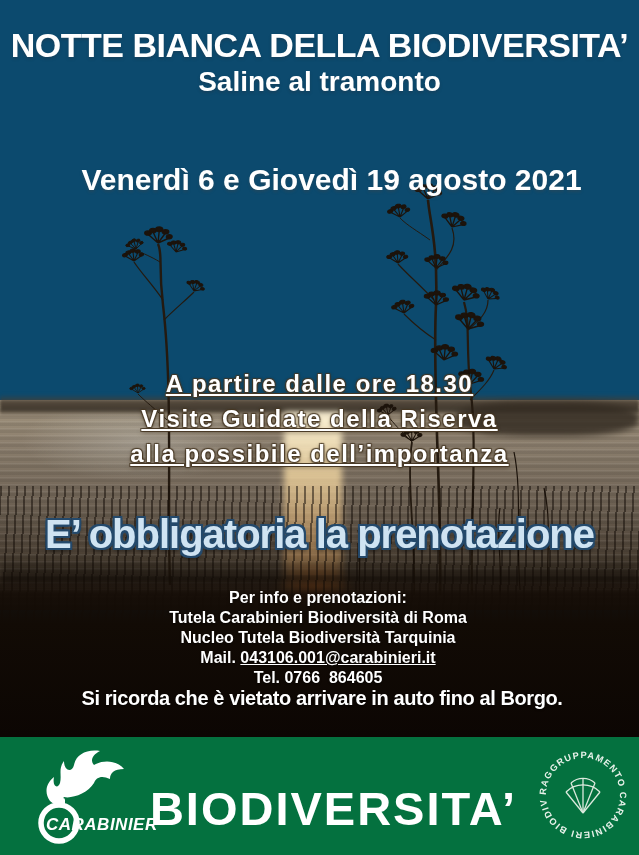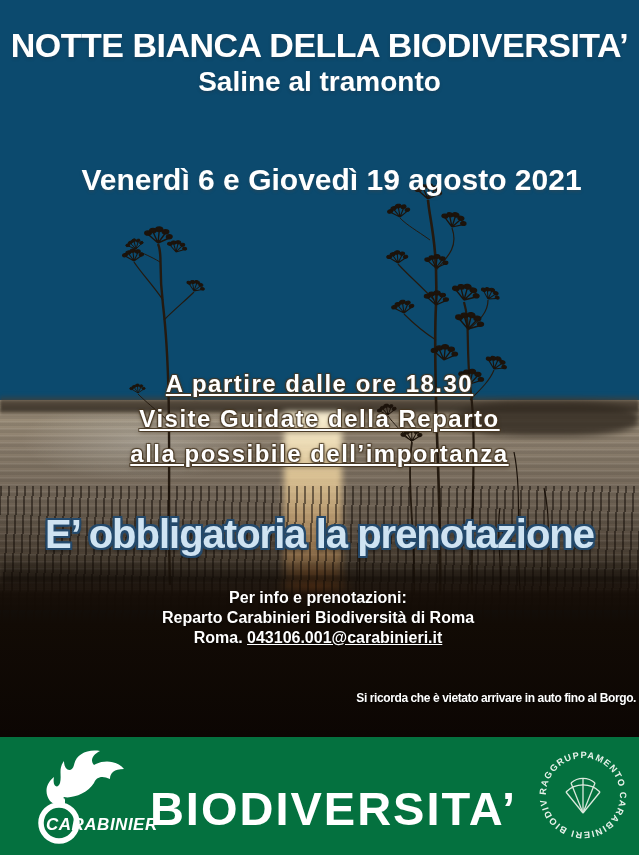--- a/index.html
+++ b/index.html
@@ -70,21 +70,21 @@
                 -1px 1px 1px rgba(70,55,35,.8), 1px 1px 1px rgba(70,55,35,.8),
                  0 2px 4px rgba(60,45,25,.6);text-decoration:underline;}
   .booking{
     top:512px;font-size:40px;letter-spacing:-1px;color:#cfe3f2;
     text-shadow:-2px -2px 0 #24496b, 2px -2px 0 #24496b, -2px 2px 0 #24496b, 2px 2px 0 #24496b,
                 -2px 0 0 #24496b, 2px 0 0 #24496b, 0 -2px 0 #24496b, 0 2px 0 #24496b,
                  0 3px 5px rgba(0,0,0,.55);
   }
   .contact{top:588px;left:8px;width:620px;text-align:center;font-size:16px;line-height:20px;
     text-shadow:0 1px 2px rgba(0,0,0,.6);}
-  .notice{top:688px;left:8px;width:628px;text-align:right;font-size:12px;line-height:21px;letter-spacing:-.4px;
+  .notice{top:688px;left:8px;width:628px;text-align:center;font-size:20px;line-height:21px;letter-spacing:-.4px;
     text-shadow:0 1px 2px rgba(0,0,0,.6);}
   .mail-link{text-decoration:underline;color:#fff;margin-top:20px;}
   
   .footer{
     position:absolute;left:0;top:737px;width:639px;height:118px;
     background:#04713f;
   }
   .brand{
     position:absolute;left:132px;right:104px;top:44px;text-align:center;
     color:#fff;font-weight:800;font-size:47px;letter-spacing:2px;font-stretch:condensed;
@@ -173,30 +173,32 @@
 
   <div class="txt title">NOTTE BIANCA DELLA BIODIVERSITA’</div>
   <div class="txt subtitle">Saline al tramonto</div>
 
   <div class="txt dates">
     <div class="line">Venerdì 6 e Giovedì 19 agosto 2021</div>
   </div>
 
   <div class="txt schedule">
     <div class="line">A partire dalle ore 18.30</div>
-    <div class="line">Visite Guidate della Reparto</div>
+    <div class="line">Visite Guidate della Riserva</div>
     <div class="line">alla possibile dell’importanza</div>
   </div>
 
   <div class="txt booking">E’ obbligatoria la prenotazione</div>
 
   <div class="txt contact">
     <div class="line">Per info e prenotazioni:</div>
-    <div class="line">Reparto Carabinieri Biodiversità di Roma</div>
-    <div class="line"><span>Roma. </span><span class="mail-link">043106.001@carabinieri.it</span></div>
+    <div class="line">Tutela Carabinieri Biodiversità di Roma</div>
+    <div class="line">Nucleo Tutela Biodiversità Tarquinia</div>
+    <div class="line"><span>Mail. </span><span class="mail-link">043106.001@carabinieri.it</span></div>
+    <div class="line">Tel. 0766  864605</div>
   </div>
 
   <div class="txt notice">
     <div class="line">Si ricorda che è vietato arrivare in auto fino al Borgo.</div>
   </div>
 
   <div class="footer">
 
     <svg class="carab-logo" width="150" height="110" viewBox="0 0 150 110">
       <g fill="#ffffff">

